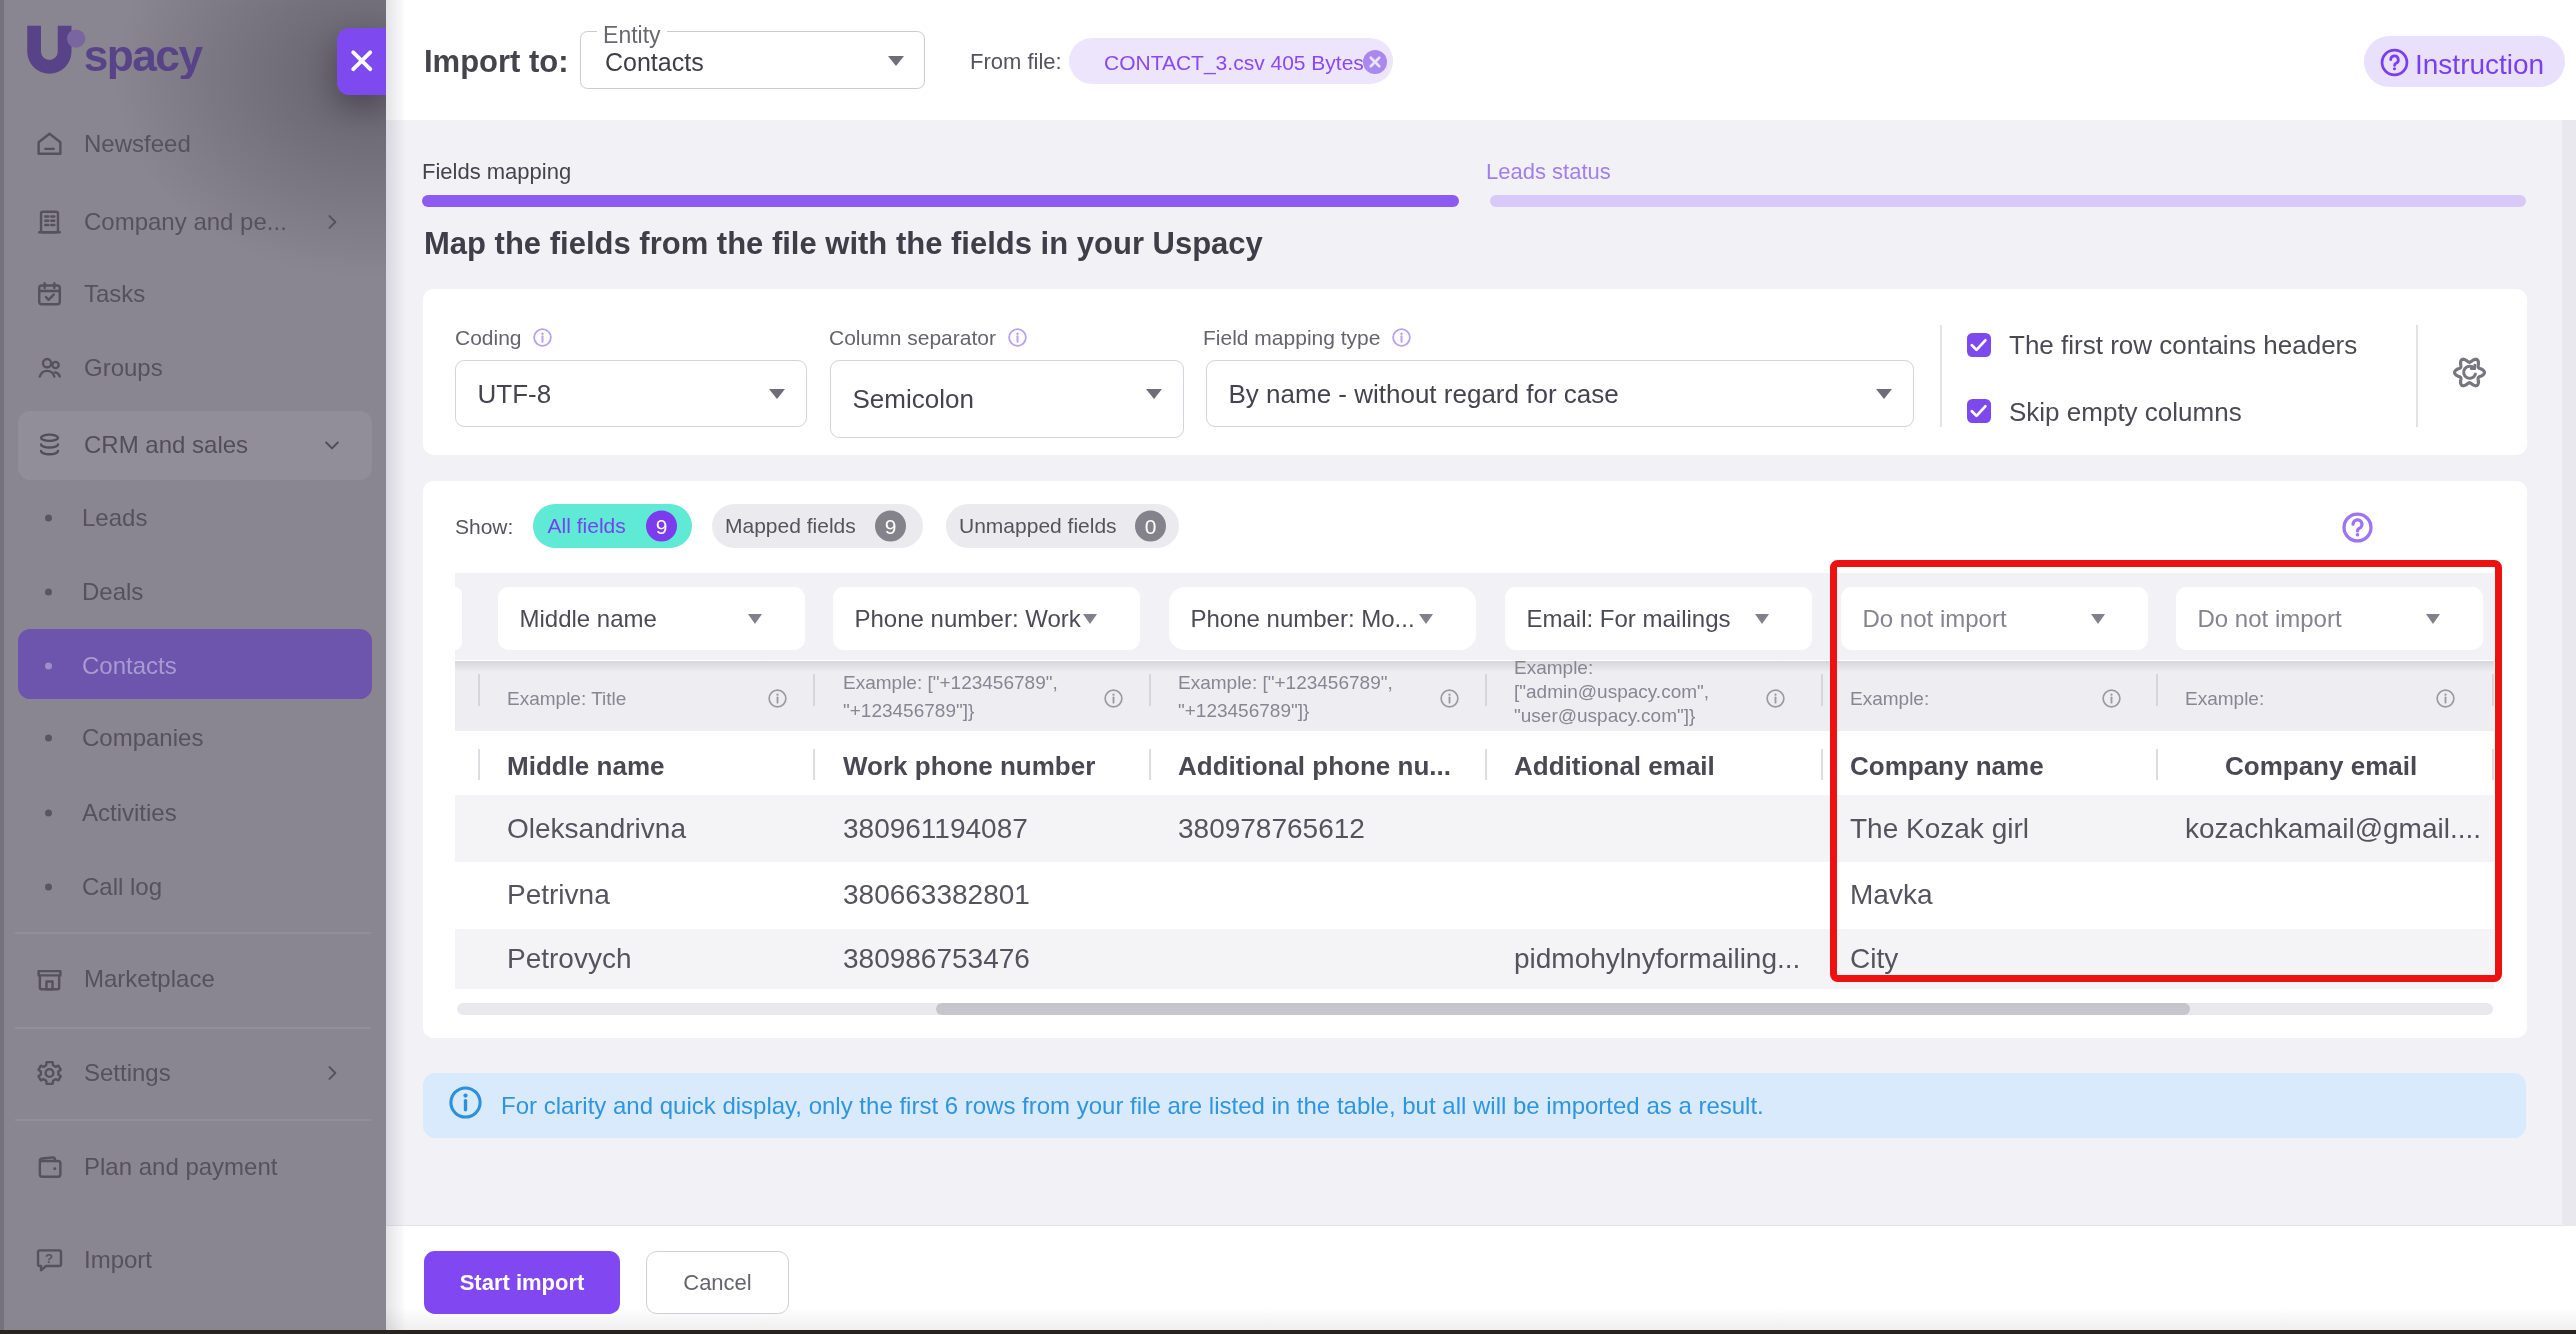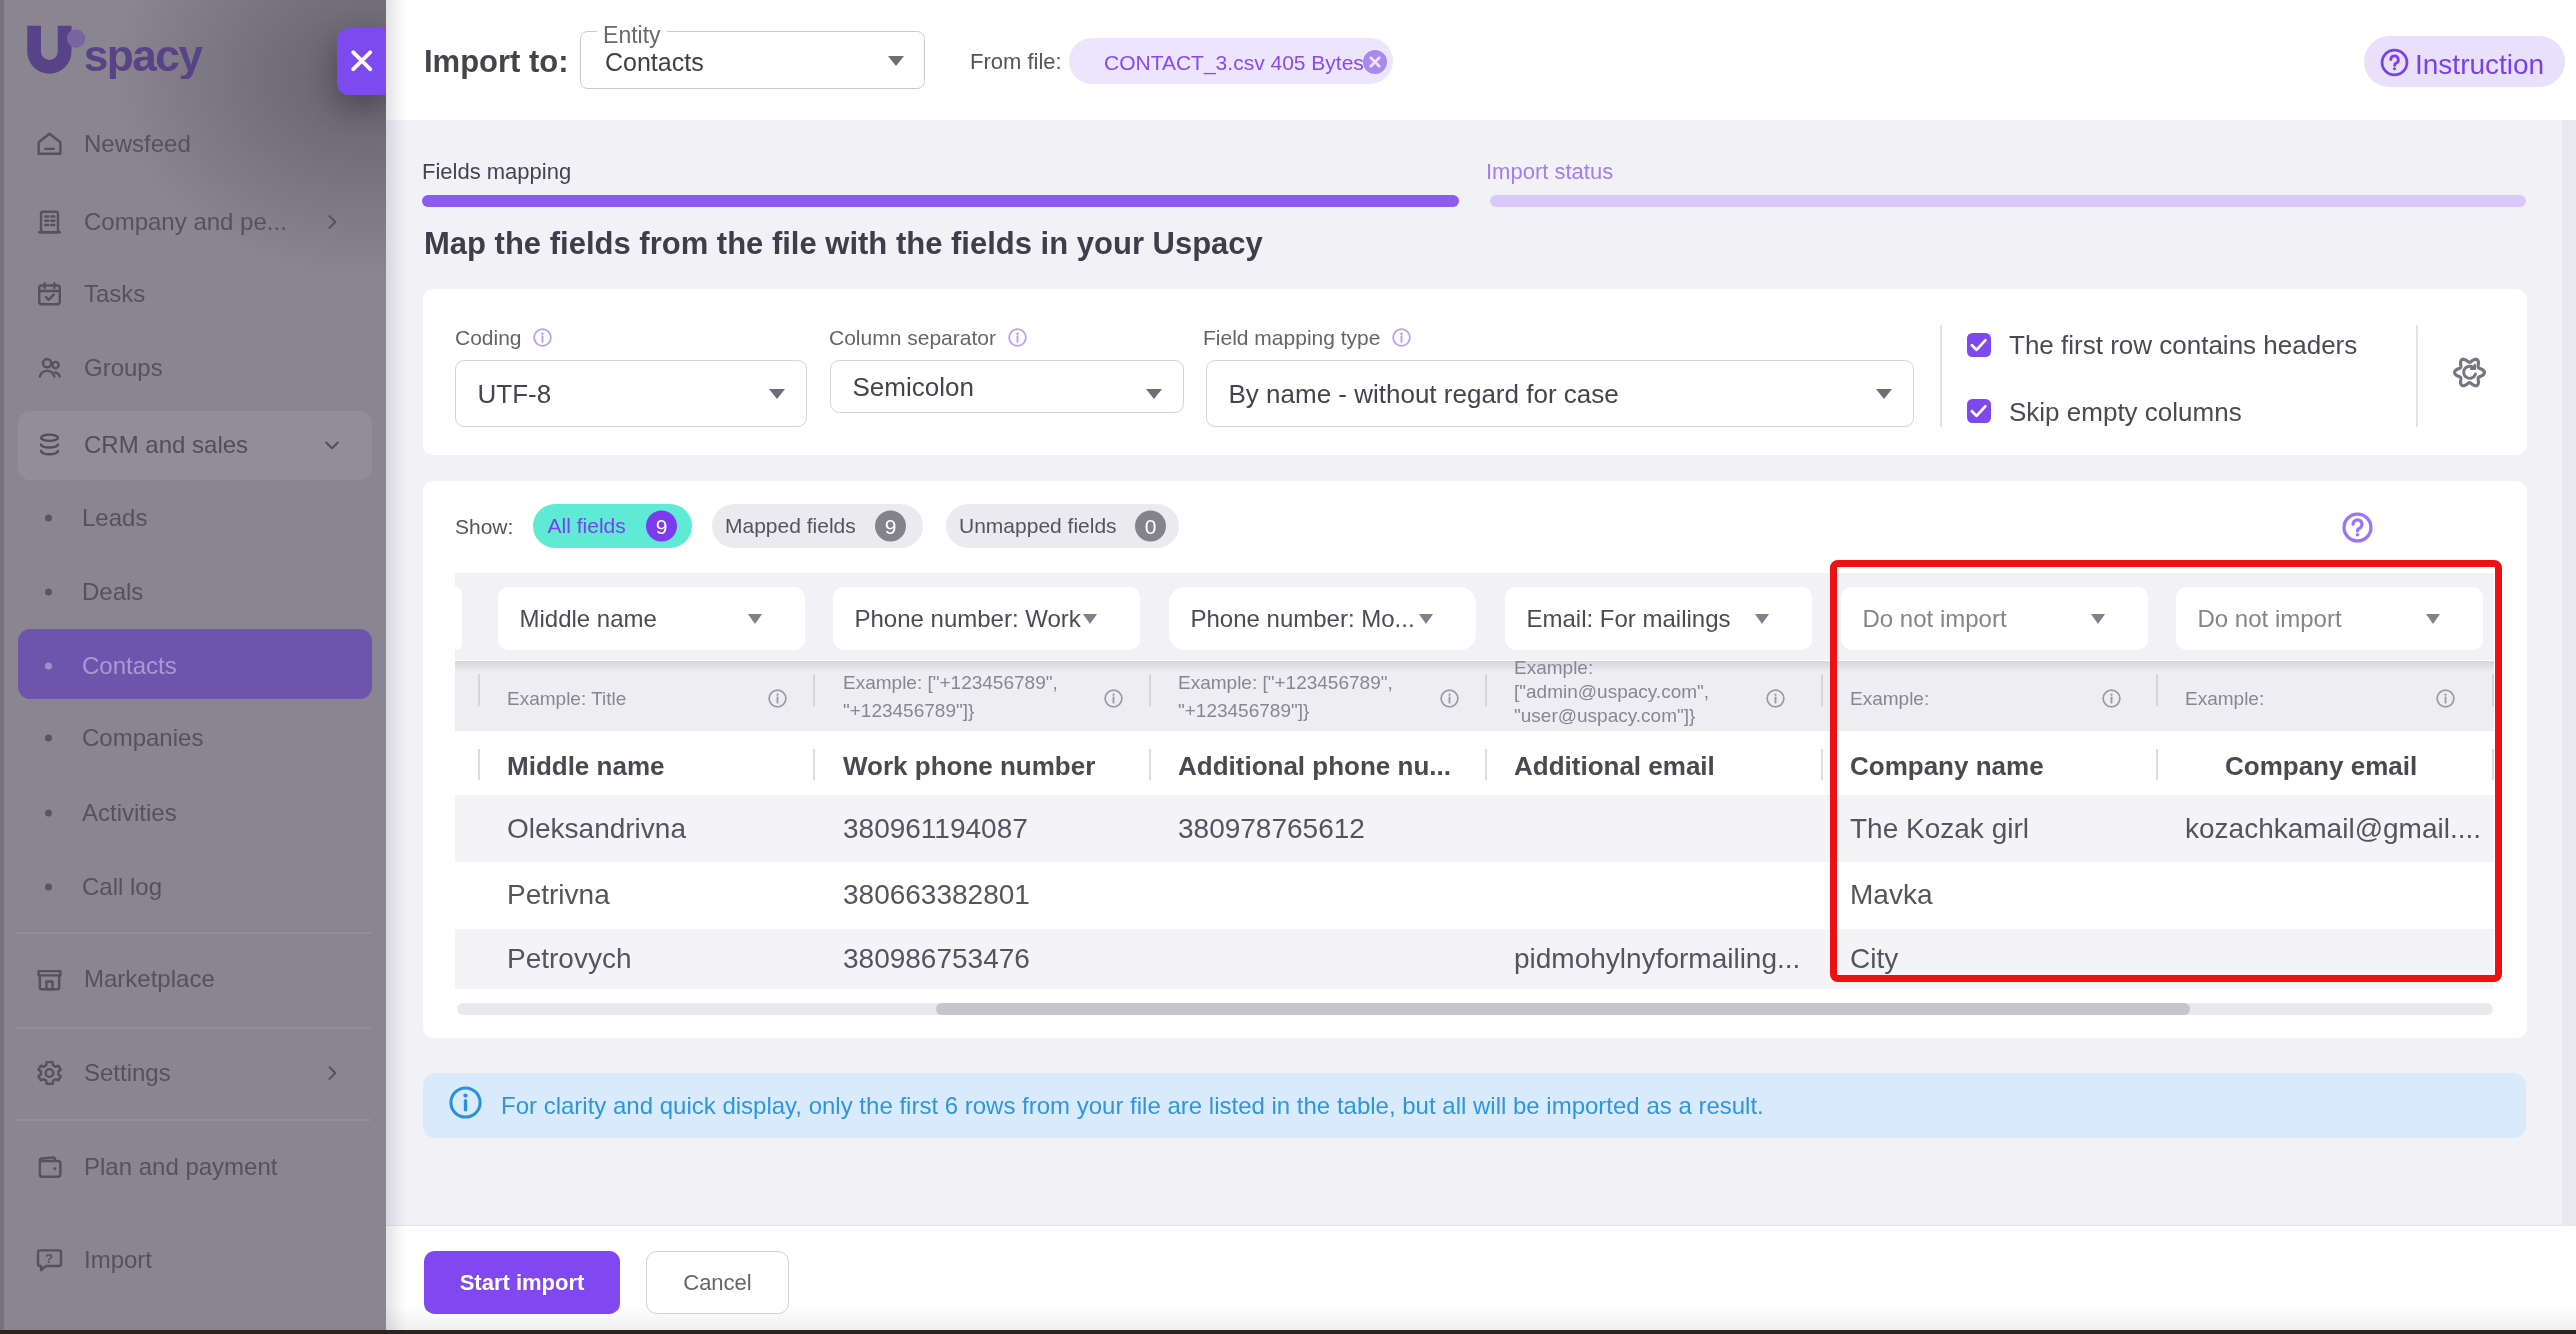--- a/index.html
+++ b/index.html
@@ -184,21 +184,21 @@
 <div class="abs" style="left:2364px; top:36px; width:201px; height:51px; background:#e9e0fb; border-radius:26px;"></div>
 <svg class="abs" style="left:2380px; top:48px;" width="29" height="29" viewBox="0 0 38 38" fill="none">
     <circle cx="19" cy="19" r="16.3" stroke="#7a3ff2" stroke-width="3.6"></circle>
     <path d="M14 15.2 a5 5 0 1 1 7 4.8 c-1.5.7-1.9 1.3-1.9 2.8" stroke="#7a3ff2" stroke-width="3.6" stroke-linecap="round" fill="none"></path>
     <circle cx="19" cy="27.2" r="2" fill="#7a3ff2"></circle>
   </svg>
 <div class="abs" style="left:2415px; top:49px; font-size:28px; color:#7a3ff2;">Instruction</div>
 
 <div class="abs" style="left:422px; top:159px; font-size:22px; color:#45444d;">Fields mapping</div>
 <div class="abs" style="left:422px; top:195px; width:1037px; height:12.3px; border-radius:6.1px; background:#8c5cf0;"></div>
-<div class="abs" style="left:1486px; top:159px; font-size:22px; color:#a27eee;">Import status</div>
+<div class="abs" style="left:1486px; top:159px; font-size:22px; color:#a27eee;">Leads status</div>
 <div class="abs" style="left:1490px; top:195px; width:1036px; height:12.3px; border-radius:6.1px; background:#d9c9f8;"></div>
 
 <div class="abs" style="left:424px; top:226px; font-size:31px; font-weight:700; color:#3f3e48;">Map the fields from the file with the fields in your Uspacy</div>
 
 <div class="card" style="top:289px; height:166px;"></div>
 <div class="lbl" style="left:455px; top:338px;">Coding&nbsp;&nbsp;<svg class="info-i" width="19" height="19" viewBox="0 0 25 25" fill="none">
       <circle cx="12.5" cy="12.5" r="11" stroke="#b7a2f2" stroke-width="2.4"></circle>
       <path d="M12.5 11 V18" stroke="#b7a2f2" stroke-width="2.6" stroke-linecap="round"></path>
       <circle cx="12.5" cy="7.5" r="1.6" fill="#b7a2f2"></circle>
     </svg></div>
@@ -210,21 +210,21 @@
 <div class="lbl" style="left:1203px; top:338px;">Field mapping type&nbsp;&nbsp;<svg class="info-i" width="19" height="19" viewBox="0 0 25 25" fill="none">
       <circle cx="12.5" cy="12.5" r="11" stroke="#b7a2f2" stroke-width="2.4"></circle>
       <path d="M12.5 11 V18" stroke="#b7a2f2" stroke-width="2.6" stroke-linecap="round"></path>
       <circle cx="12.5" cy="7.5" r="1.6" fill="#b7a2f2"></circle>
     </svg></div>
 
 <div class="sel" style="left:455px; top:360px; width:352px; height:67px;">
     <div class="val">UTF-8</div>
     <div class="caret" style="right:21.5px; top:28px;"></div>
   </div>
-<div class="sel" style="left:830px; top:360px; width:354px; height:53px;text-align:center;">
+<div class="sel" style="left:830px; top:360px; width:354px; height:78px;text-align:center;">
     <div class="val">Semicolon</div>
     <div class="caret" style="right:21.5px; top:28px;"></div>
   </div>
 <div class="sel" style="left:1206px; top:360px; width:708px; height:67px;">
     <div class="val">By name - without regard for case</div>
     <div class="caret" style="right:21.5px; top:28px;"></div>
   </div>
 
 <div class="abs" style="left:1940px; top:325px; width:1.5px; height:102px; background:#e3e2e8;"></div>
 <div class="ckbox" style="top:333px;">

